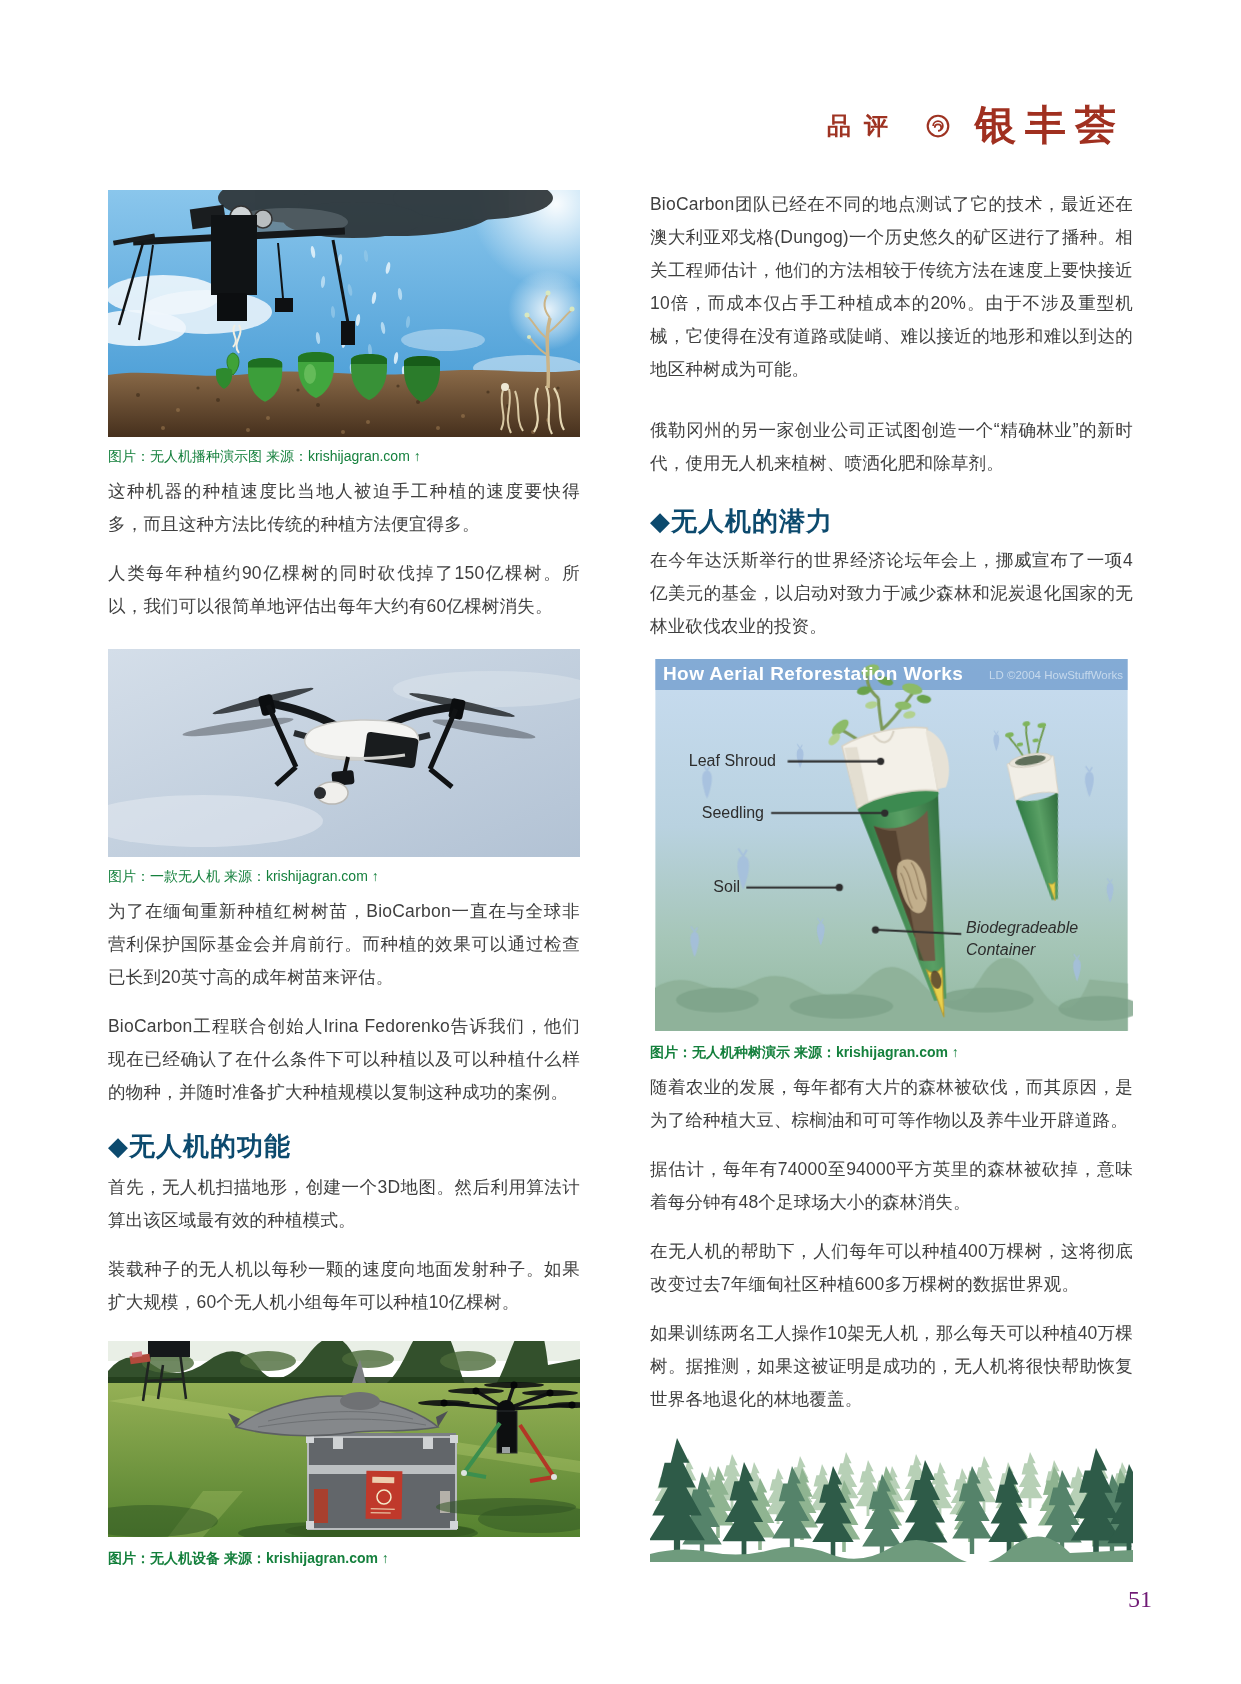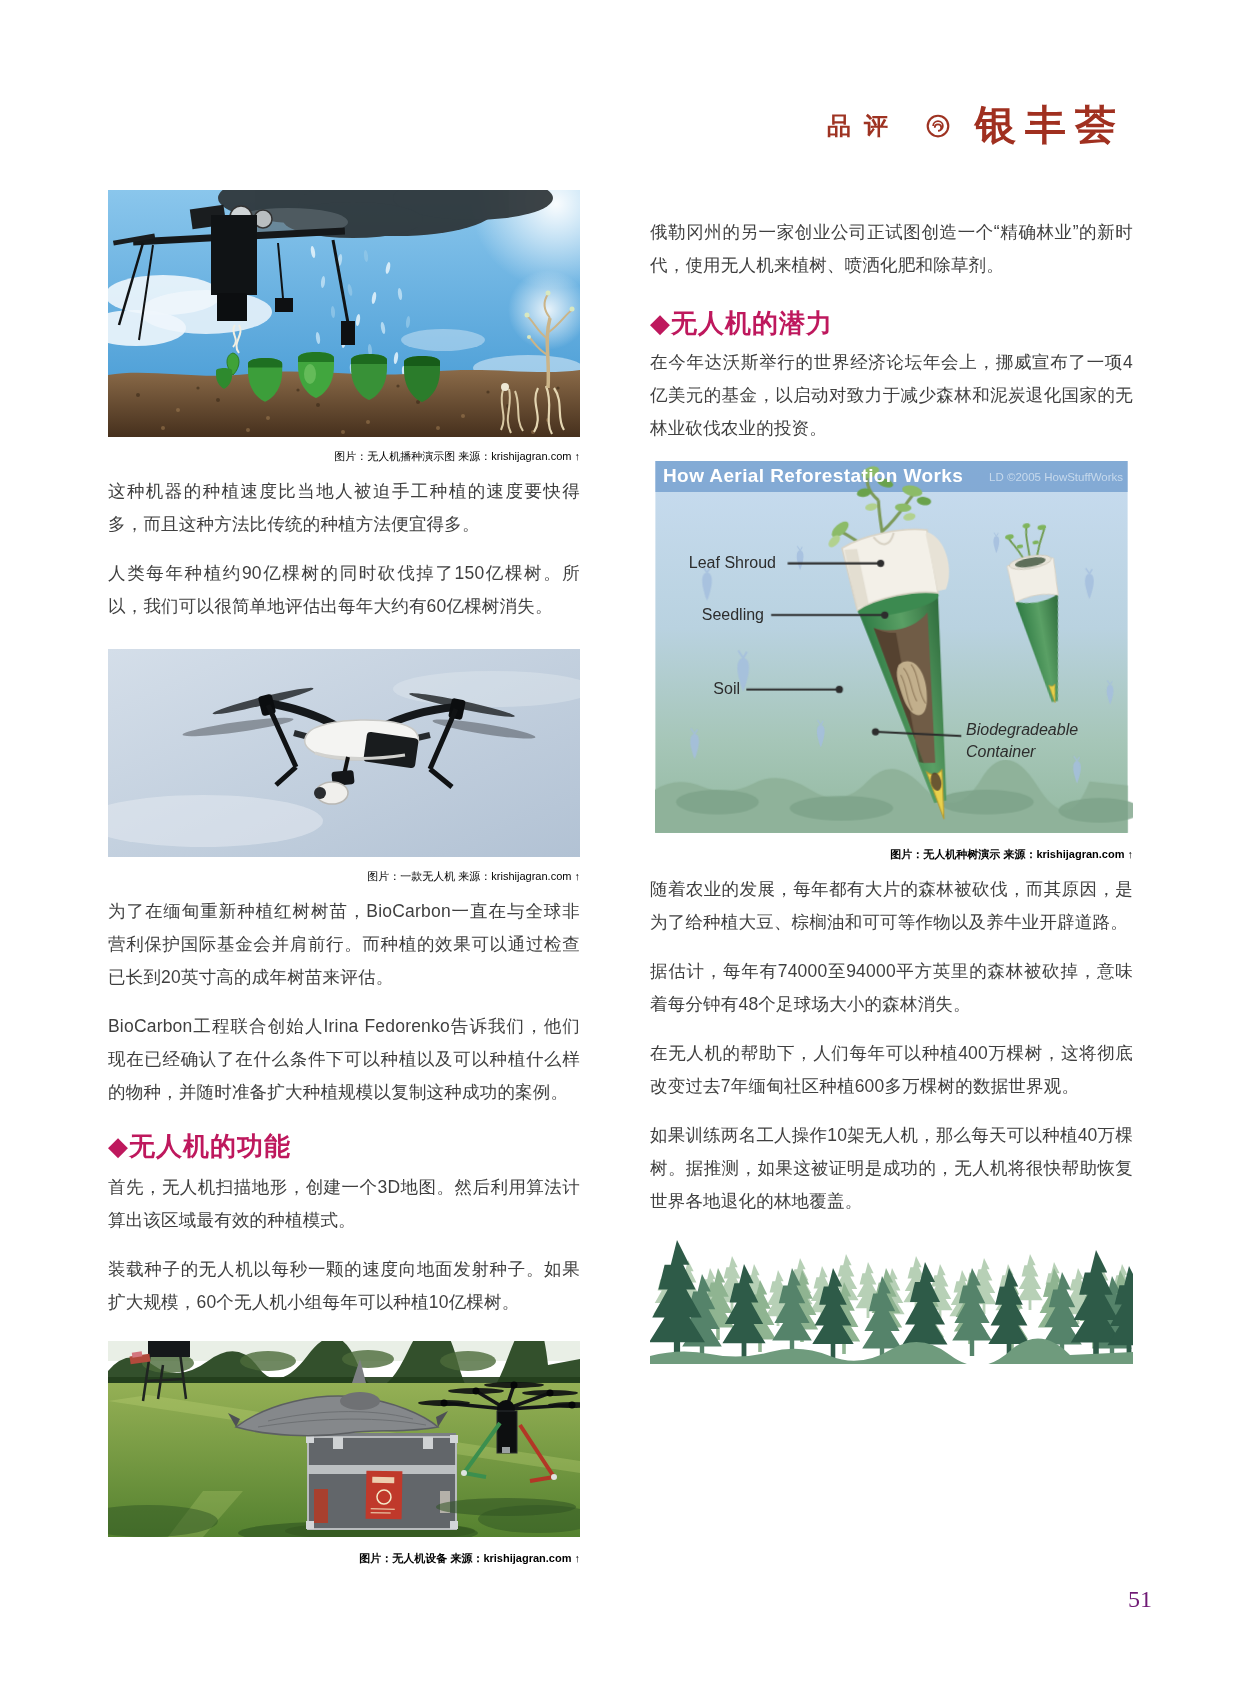--- a/index.html
+++ b/index.html
@@ -6,22 +6,22 @@
   .page{position:relative;width:1241px;height:1684px;background:#ffffff;margin:0 auto;
         font-family:"Liberation Sans","DejaVu Sans",sans-serif;overflow:hidden;}
   .logo{position:absolute;top:98px;right:116px;display:flex;align-items:center;gap:24px;
         color:#9e3322;font-family:"Liberation Serif","DejaVu Serif",serif;}
   .logo-small{font-size:24px;font-weight:bold;letter-spacing:13px;}
   .logo-big{font-size:41px;font-weight:bold;letter-spacing:9px;color:#a03020;}
   .col{position:absolute;}
   .col-left{left:108px;top:190px;width:472px;}
   .col-right{left:650px;top:188px;width:483px;}
   .para{margin:0;font-size:17.5px;line-height:33px;color:#3f3f3f;text-align:justify;letter-spacing:.2px;}
-  .cap{font-size:11px;line-height:22px;color:#000000;text-align:right;}
-  .h-green{font-size:26px;font-weight:bold;color:#be185d;line-height:34px;letter-spacing:1px;}
+  .cap{font-size:14px;line-height:22px;color:#15803d;text-align:left;}
+  .h-green{font-size:26px;font-weight:bold;color:#0c4a6e;line-height:34px;letter-spacing:1px;}
   .mt6{margin-top:6px;}.mt8{margin-top:8px;}.mt10{margin-top:10px;font-weight:bold;}.mt16{margin-top:16px;}
   .mt20{margin-top:20px;}.mt22{margin-top:22px;}.mt24{margin-top:24px;}.mt26{margin-top:26px;}.mt28{margin-top:28px;}
   figure{margin:0;}
   .figimg{display:block;}
   .infographic{position:relative;width:483px;height:372px;margin-top:16px;}
   .ig-title{position:absolute;left:13px;top:4px;font-size:19px;font-weight:bold;color:#ffffff;letter-spacing:.4px;}
   .ig-credit{position:absolute;right:10px;top:10px;font-size:11.5px;color:#c6d9ec;}
   .ig-label{position:absolute;font-size:16px;line-height:22px;color:#2d2d2d;}
   .ig-right{text-align:right;}
   .pagenum{position:absolute;left:1128px;top:1586px;font-size:24px;color:#701a75;
@@ -335,20 +335,21 @@
           <circle cx="-42" cy="62" r="3" fill="#dfe3e0"></circle>
             <circle cx="48" cy="66" r="3" fill="#dfe3e0"></circle>
         </g>
       </svg>
     </figure>
     <div class="cap mt10">图片：无人机设备 来源：krishijagran.com ↑</div>
   </div>
 
   <div class="col col-right">
 
+    <p class="para">BioCarbon团队已经在不同的地点测试了它的技术，最近还在澳大利亚邓戈格(Dungog)一个历史悠久的矿区进行了播种。相关工程师估计，他们的方法相较于传统方法在速度上要快接近10倍，而成本仅占手工种植成本的20%。由于不涉及重型机械，它使得在没有道路或陡峭、难以接近的地形和难以到达的地区种树成为可能。</p>
     <p class="para mt28">俄勒冈州的另一家创业公司正试图创造一个“精确林业”的新时代，使用无人机来植树、喷洒化肥和除草剂。</p>
 
     <div class="h-green mt24">◆无人机的潜力</div>
     <p class="para mt6">在今年达沃斯举行的世界经济论坛年会上，挪威宣布了一项4亿美元的基金，以启动对致力于减少森林和泥炭退化国家的无林业砍伐农业的投资。</p>
 
     <div class="infographic">
       <svg width="483" height="372" viewBox="0 0 457 360">
         <defs>
           <linearGradient id="igSky" x1="0" y1="0" x2="0" y2="1">
             <stop offset="0" stop-color="#c8dcf0"></stop>
@@ -456,21 +457,21 @@
           <line x1="296" y1="266" x2="213" y2="262"></line>
         </g>
         <g fill="#2d2d2d">
           <circle cx="218" cy="99" r="3.5"></circle>
             <circle cx="222" cy="149" r="3.5"></circle>
           <circle cx="178" cy="221" r="3.5"></circle>
             <circle cx="213" cy="262" r="3.5"></circle>
         </g>
       </svg>
       <div class="ig-title">How Aerial Reforestation Works</div>
-      <div class="ig-credit">LD ©2005 HowStuffWorks</div>
+      <div class="ig-credit">LD ©2004 HowStuffWorks</div>
       <div class="ig-label ig-right" style="left:8px;top:91px;width:118px;">Leaf Shroud</div>
       <div class="ig-label ig-right" style="left:8px;top:143px;width:106px;">Seedling</div>
       <div class="ig-label ig-right" style="left:8px;top:217px;width:82px;text-align:right;">Soil</div>
       <div class="ig-label" style="left:316px;top:258px;width:140px;font-style:italic;">Biodegradeable Container</div>
     </div>
     <div class="cap mt10">图片：无人机种树演示 来源：krishijagran.com ↑</div>
 
     <p class="para mt8">随着农业的发展，每年都有大片的森林被砍伐，而其原因，是为了给种植大豆、棕榈油和可可等作物以及养牛业开辟道路。</p>
     <p class="para mt16">据估计，每年有74000至94000平方英里的森林被砍掉，意味着每分钟有48个足球场大小的森林消失。</p>
     <p class="para mt16">在无人机的帮助下，人们每年可以种植400万棵树，这将彻底改变过去7年缅甸社区种植600多万棵树的数据世界观。</p>

